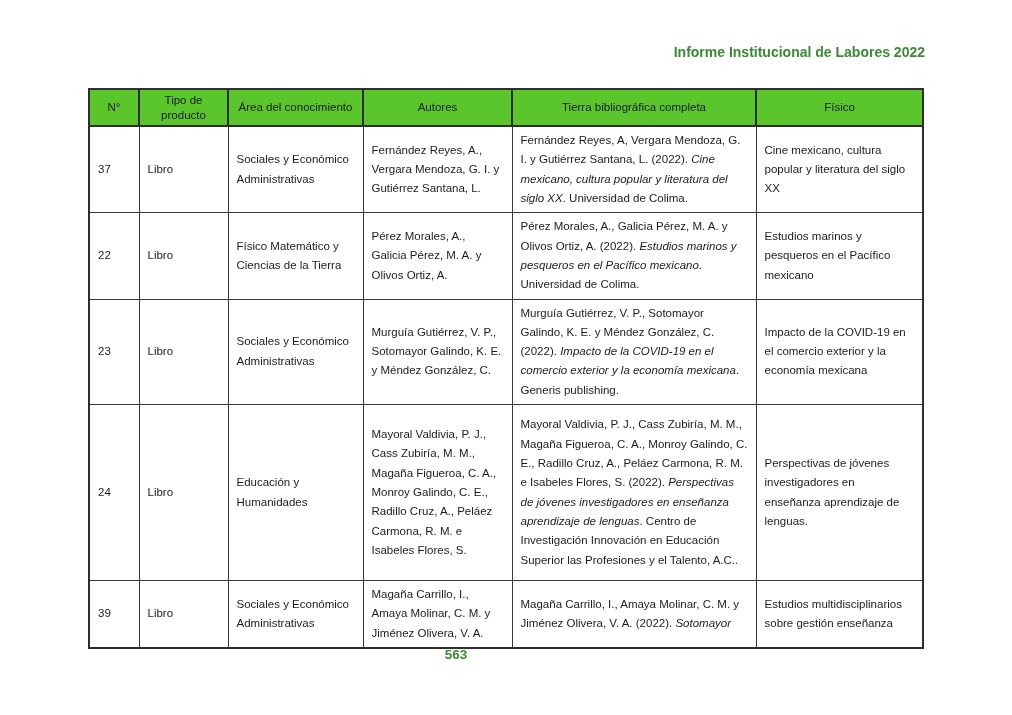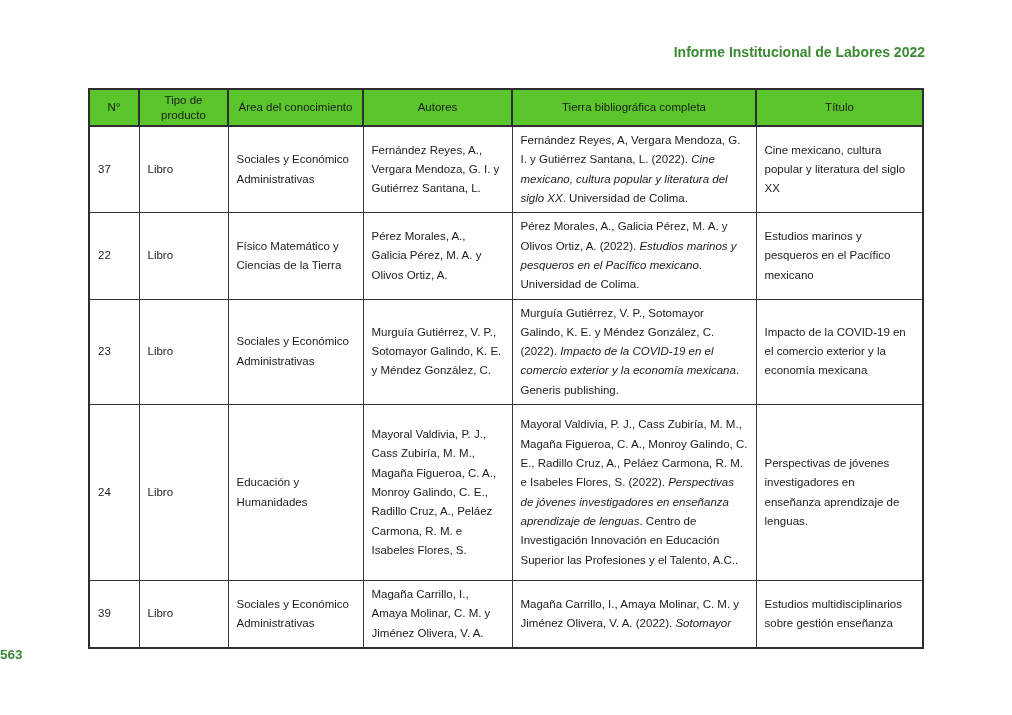--- a/index.html
+++ b/index.html
@@ -63,20 +63,21 @@
   tbody tr:nth-child(2) { height: 82px; }
   tbody tr:nth-child(3) { height: 97px; }
   tbody tr:nth-child(4) { height: 176px; }
   tbody tr:nth-child(5) { height: 63px; }
   td em { font-style: italic; }
   .page-number {
     position: absolute;
     top: 647px;
     left: 0;
     width: 912px;
+    text-align: center;
     font-size: 13.5px;
     font-weight: 700;
     color: var(--title-green);
   }
 </style>
 </head>
 <body>
 
 <div class="page">
 
@@ -91,21 +92,21 @@
       <col style="width:244px">
       <col style="width:167px">
     </colgroup>
     <thead>
       <tr>
         <th>N°</th>
         <th>Tipo de producto</th>
         <th>Área del conocimiento</th>
         <th>Autores</th>
         <th>Tierra bibliográfica completa</th>
-        <th>Título</th>
+        <th>Físico</th>
       </tr>
     </thead>
     <tbody>
         <tr>
           <td>37</td>
           <td>Libro</td>
           <td>Sociales y Económico Administrativas</td>
           <td>Fernández Reyes, A., Vergara Mendoza, G. I. y Gutiérrez Santana, L.</td>
           <td><span>Fernández Reyes, A, Vergara Mendoza, G. I. y Gutiérrez Santana, L. (2022). </span><em>Cine mexicano, cultura popular y literatura del siglo XX</em><span>. Universidad de Colima.</span></td>
           <td>Cine mexicano, cultura popular y literatura del siglo XX</td>

